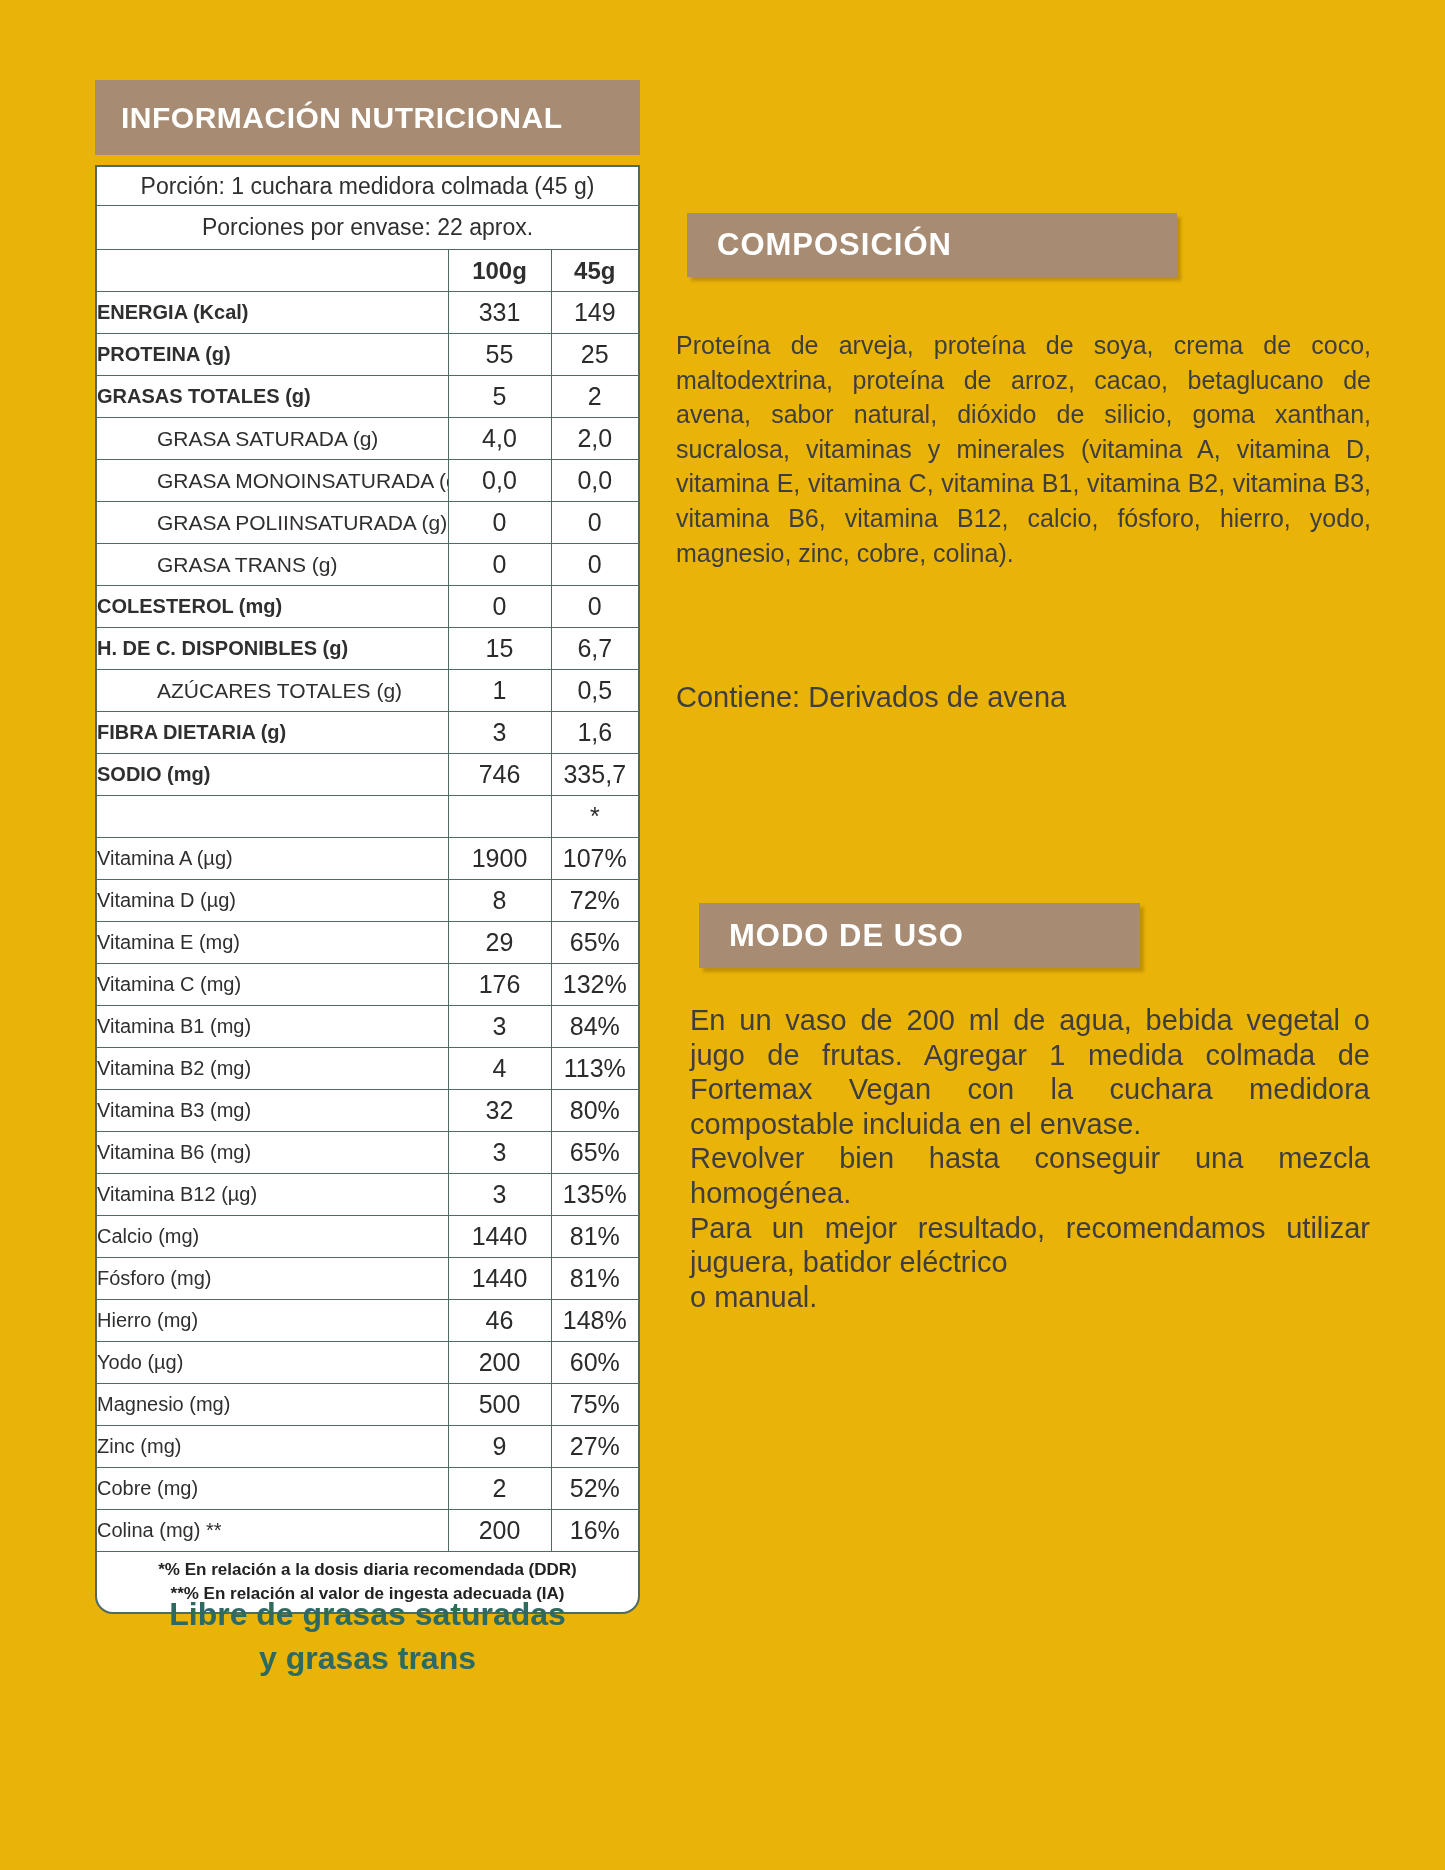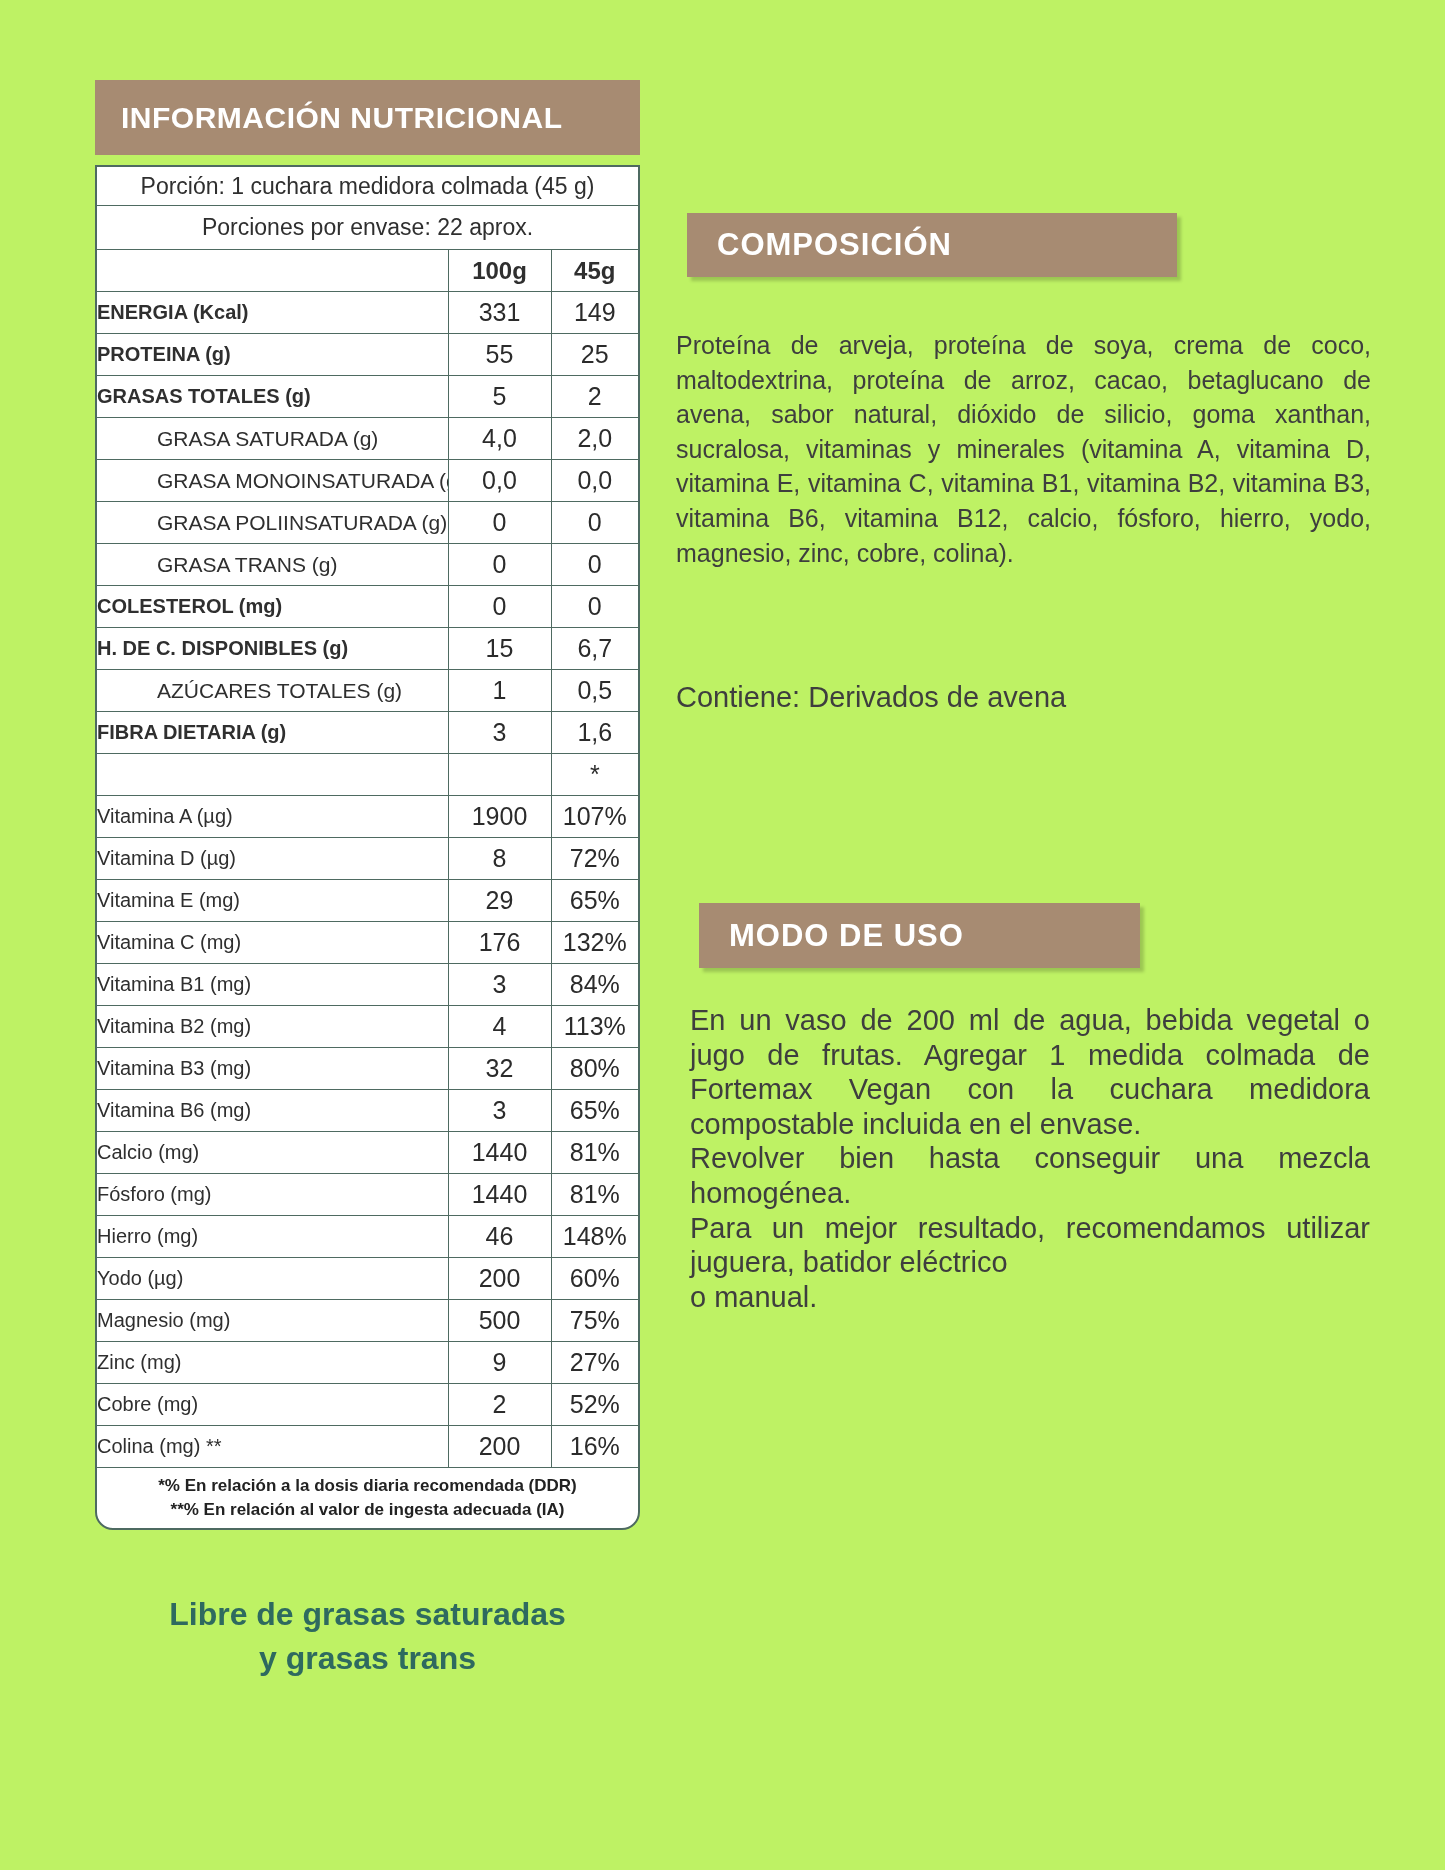--- a/index.html
+++ b/index.html
@@ -4,21 +4,21 @@
 <style>
   :root{
     --brown:#a78b72;
     --border:#4e6a61;
     --teal:#2e6a5f;
     --ink:#2f2f2f;
     --body:#3e3e3e;
   }
   html,body{margin:0;padding:0;background:#fff;}
   .page{
-    position:relative;width:1445px;height:1870px;background:#bef264;
+    position:relative;width:1445px;height:1870px;background:#eab308;
     font-family:"Liberation Sans", sans-serif;overflow:hidden;
   }
 
   
   .title-bar{
     position:absolute;left:95px;top:80px;width:545px;height:75px;
     background:var(--brown);color:#fff;display:flex;align-items:center;
     padding-left:26px;box-sizing:border-box;font-size:30px;font-weight:700;
     letter-spacing:.5px;white-space:nowrap;
   }
@@ -157,20 +157,25 @@
           <tr class="nrow style-sub">
             <td class="lbl">AZÚCARES TOTALES (g)</td>
             <td class="num">1</td>
             <td class="num">0,5</td>
           </tr>
           <tr class="nrow style-bold">
             <td class="lbl">FIBRA DIETARIA (g)</td>
             <td class="num">3</td>
             <td class="num">1,6</td>
           </tr>
+          <tr class="nrow style-bold">
+            <td class="lbl">SODIO (mg)</td>
+            <td class="num">746</td>
+            <td class="num">335,7</td>
+          </tr>
           <tr class="nrow style-plain">
             <td class="lbl"></td>
             <td class="num"></td>
             <td class="num">*</td>
           </tr>
           <tr class="nrow style-plain">
             <td class="lbl">Vitamina A (µg)</td>
             <td class="num">1900</td>
             <td class="num">107%</td>
           </tr>
@@ -201,20 +206,25 @@
           </tr>
           <tr class="nrow style-plain">
             <td class="lbl">Vitamina B3 (mg)</td>
             <td class="num">32</td>
             <td class="num">80%</td>
           </tr>
           <tr class="nrow style-plain">
             <td class="lbl">Vitamina B6 (mg)</td>
             <td class="num">3</td>
             <td class="num">65%</td>
+          </tr>
+          <tr class="nrow style-plain">
+            <td class="lbl">Vitamina B12 (µg)</td>
+            <td class="num">3</td>
+            <td class="num">135%</td>
           </tr>
           <tr class="nrow style-plain">
             <td class="lbl">Calcio (mg)</td>
             <td class="num">1440</td>
             <td class="num">81%</td>
           </tr>
           <tr class="nrow style-plain">
             <td class="lbl">Fósforo (mg)</td>
             <td class="num">1440</td>
             <td class="num">81%</td>

